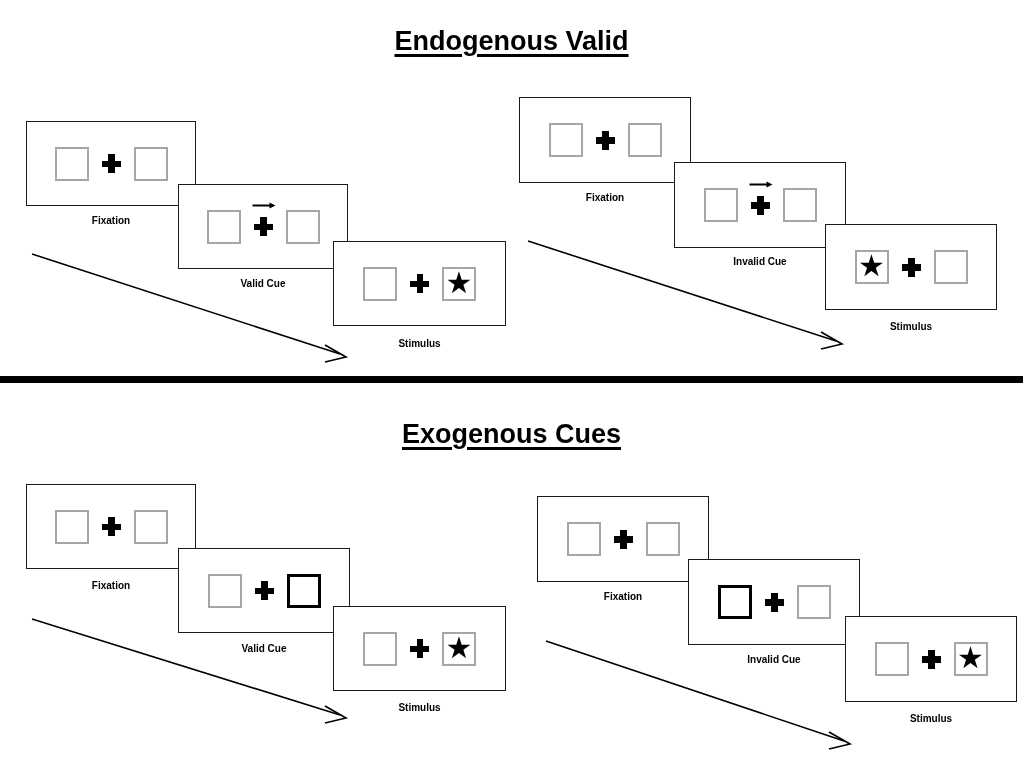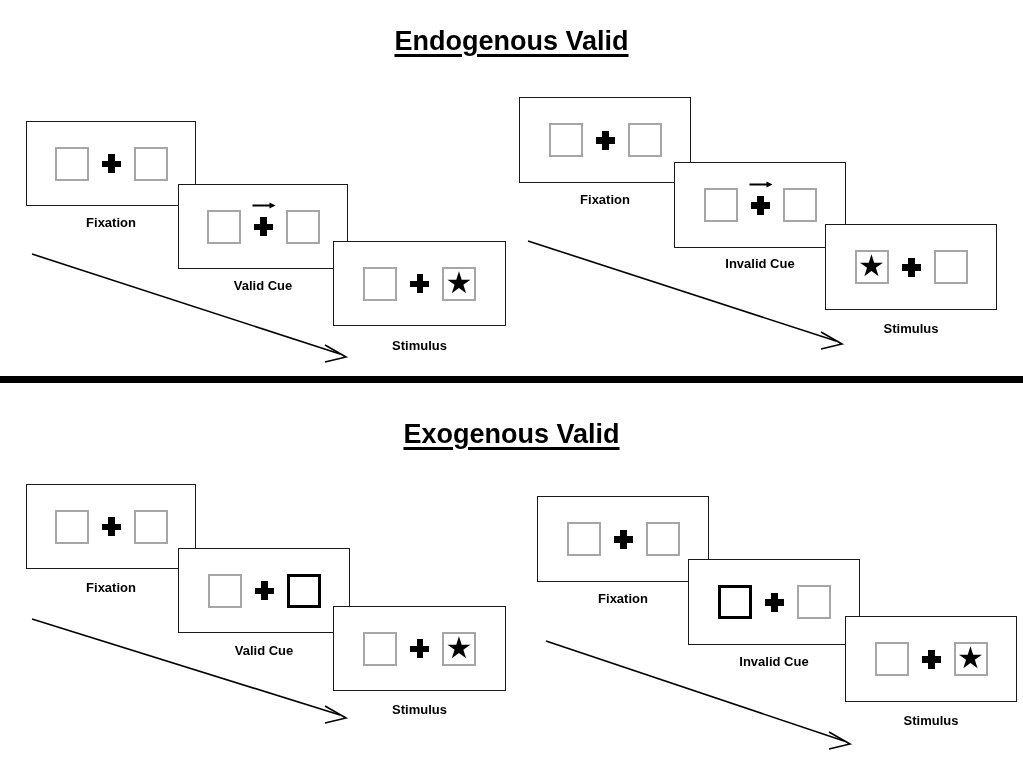--- a/index.html
+++ b/index.html
@@ -119,21 +119,21 @@
     left: 50%;
     transform: translateX(-46%);
     width: 25px;
     height: 9px;
   }
 
   
   .stage-label {
     position: absolute;
     font-weight: bold;
-    font-size: 13px;
+    font-size: 10px;
     white-space: nowrap;
     text-align: center;
   }
 
   
   .flow-arrow {
     position: absolute;
     pointer-events: none;
   }
 </style>
@@ -229,21 +229,21 @@
 </div>
 <div class="stage-label" style="left:825px; top:321px; width:172px;">Stimulus</div>
 
 <svg class="flow-arrow" style="left:522px; top:233px; width:330px; height:120px;" viewBox="0 0 330 120">
   <line x1="6" y1="8" x2="314" y2="108" stroke="#000" stroke-width="1.6"></line>
   <polyline points="299,99 320,111 299,116" fill="none" stroke="#000" stroke-width="1.6"></polyline>
 </svg>
 
 <div id="divider"></div>
 
-<div class="section-title" id="exo-title">Exogenous Valid</div>
+<div class="section-title" id="exo-title">Exogenous Cues</div>
 
 <div class="panel" id="exo-v-p1" style="left:26px; top:484px; width:170px; height:85px;">
   <div class="panel-inner">
     <div class="box"></div>
     <div class="cue-holder">
       <div class="cross"></div>
     </div>
     <div class="box"></div>
   </div>
 </div>

